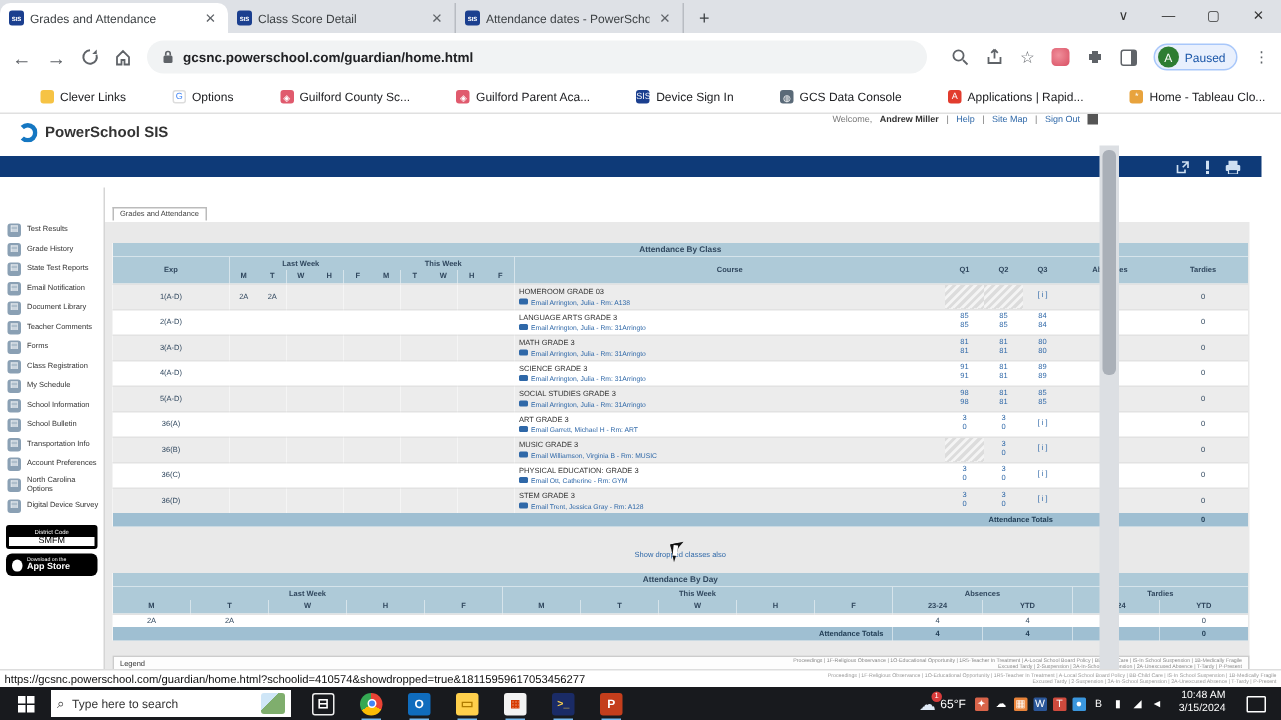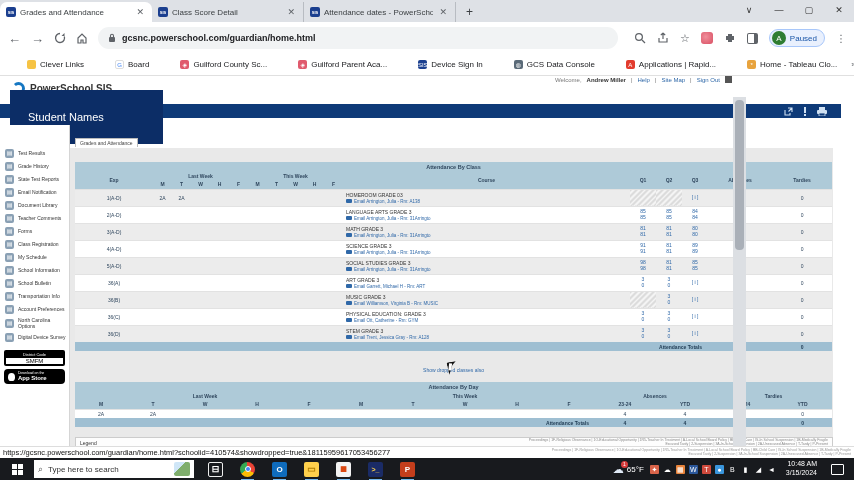--- a/index.html
+++ b/index.html
@@ -192,21 +192,21 @@
   </div>
 
   <div id="bookmarksbar">
     <div id="bmlist" style="display:flex;gap:14px;align-items:center;">
         <div class="bm">
           <span class="bmicon" style="background: rgb(246, 195, 68);"></span>
           <span>Clever Links</span>
         </div>
         <div class="bm">
           <span class="bmicon" style="background: rgb(255, 255, 255); color: rgb(66, 133, 244); border: 1px solid rgb(221, 221, 221);">G</span>
-          <span>Board</span>
+          <span>Options</span>
         </div>
         <div class="bm">
           <span class="bmicon" style="background: rgb(224, 90, 109);">◈</span>
           <span>Guilford County Sc...</span>
         </div>
         <div class="bm">
           <span class="bmicon" style="background: rgb(224, 90, 109);">◈</span>
           <span>Guilford Parent Aca...</span>
         </div>
         <div class="bm">
@@ -259,23 +259,20 @@
       <svg width="4" height="9" viewBox="0 0 4 9">
           <rect x="1" y="0" width="2" height="6" fill="#cfe0f2"></rect>
           <rect x="1" y="7" width="2" height="2" fill="#cfe0f2"></rect>
         </svg>
       <svg width="10" height="9" viewBox="0 0 10 9">
           <rect x="2" y="0" width="6" height="3" fill="#cfe0f2"></rect>
           <rect x="0" y="3" width="10" height="4" rx="1" fill="#cfe0f2"></rect>
           <rect x="2" y="6" width="6" height="3" fill="#0e3a78" stroke="#cfe0f2" stroke-width="0.8"></rect>
         </svg>
     </div>
-    <div class="redact" id="redact-students">
-      <span>Student Names</span>
-    </div>
     <div id="page-tab">Grades and Attendance</div>
 
     <div id="sidebar">
       <div id="snavlist">
           <div class="snav">
             <span class="sic">▤</span>
             <span class="slb">Test Results</span>
           </div>
           <div class="snav">
             <span class="sic">▤</span>

